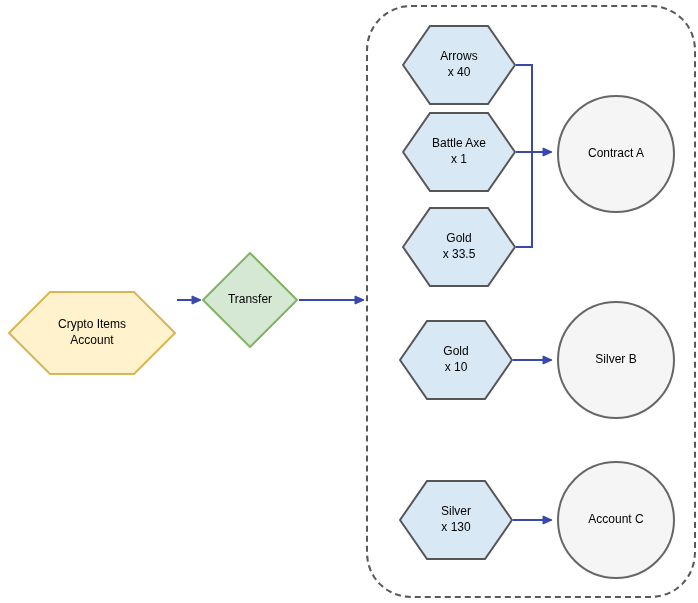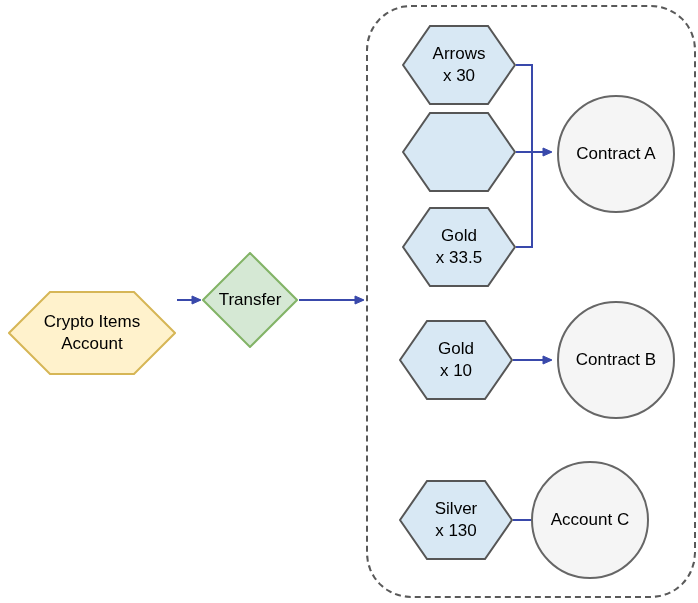--- a/index.html
+++ b/index.html
@@ -45,21 +45,21 @@
   }
   .node > svg {
     position: absolute;
     left: 0;
     top: 0;
   }
   .label {
     position: relative;
     z-index: 1;
     text-align: center;
-    font-size: 17px;
+    font-size: 12px;
     line-height: 1.3;
     color: #000000;
   }
   .label span { display: block; }
 </style>
 </head>
 <body>
 
 <div class="canvas">
 
@@ -103,28 +103,32 @@
       <span>Transfer</span>
     </div>
   </div>
 
   <div class="node" style="left:402px; top:25px; width:114px; height:80px;">
     <svg width="114" height="80">
       <polygon points="28,1 86,1 113,40 86,79 28,79 1,40" stroke-width="2" fill="#d8e8f4" stroke="#565656"></polygon>
     </svg>
     <div class="label">
       <span>Arrows</span>
-      <span>x 30</span>
+      <span>x 40</span>
     </div>
   </div>
 
   <div class="node" style="left:402px; top:112px; width:114px; height:80px;">
     <svg width="114" height="80">
       <polygon points="28,1 86,1 113,40 86,79 28,79 1,40" stroke-width="2" fill="#d8e8f4" stroke="#565656"></polygon>
     </svg>
+    <div class="label">
+      <span>Battle Axe</span>
+      <span>x 1</span>
+    </div>
   </div>
 
   <div class="node" style="left:402px; top:207px; width:114px; height:80px;">
     <svg width="114" height="80">
       <polygon points="28,1 86,1 113,40 86,79 28,79 1,40" stroke-width="2" fill="#d8e8f4" stroke="#565656"></polygon>
     </svg>
     <div class="label">
       <span>Gold</span>
       <span>x 33.5</span>
     </div>
@@ -157,25 +161,25 @@
     <div class="label">
       <span>Contract A</span>
     </div>
   </div>
 
   <div class="node" style="left:556px; top:300px; width:120px; height:120px;">
     <svg width="120" height="120">
       <circle cx="60" cy="60" r="58" stroke-width="2" fill="#f5f5f5" stroke="#666666"></circle>
     </svg>
     <div class="label">
-      <span>Contract B</span>
+      <span>Silver B</span>
     </div>
   </div>
 
-  <div class="node" style="left:530px; top:460px; width:120px; height:120px;">
+  <div class="node" style="left:556px; top:460px; width:120px; height:120px;">
     <svg width="120" height="120">
       <circle cx="60" cy="60" r="58" stroke-width="2" fill="#f5f5f5" stroke="#666666"></circle>
     </svg>
     <div class="label">
       <span>Account C</span>
     </div>
   </div>
 
 </div>
 

